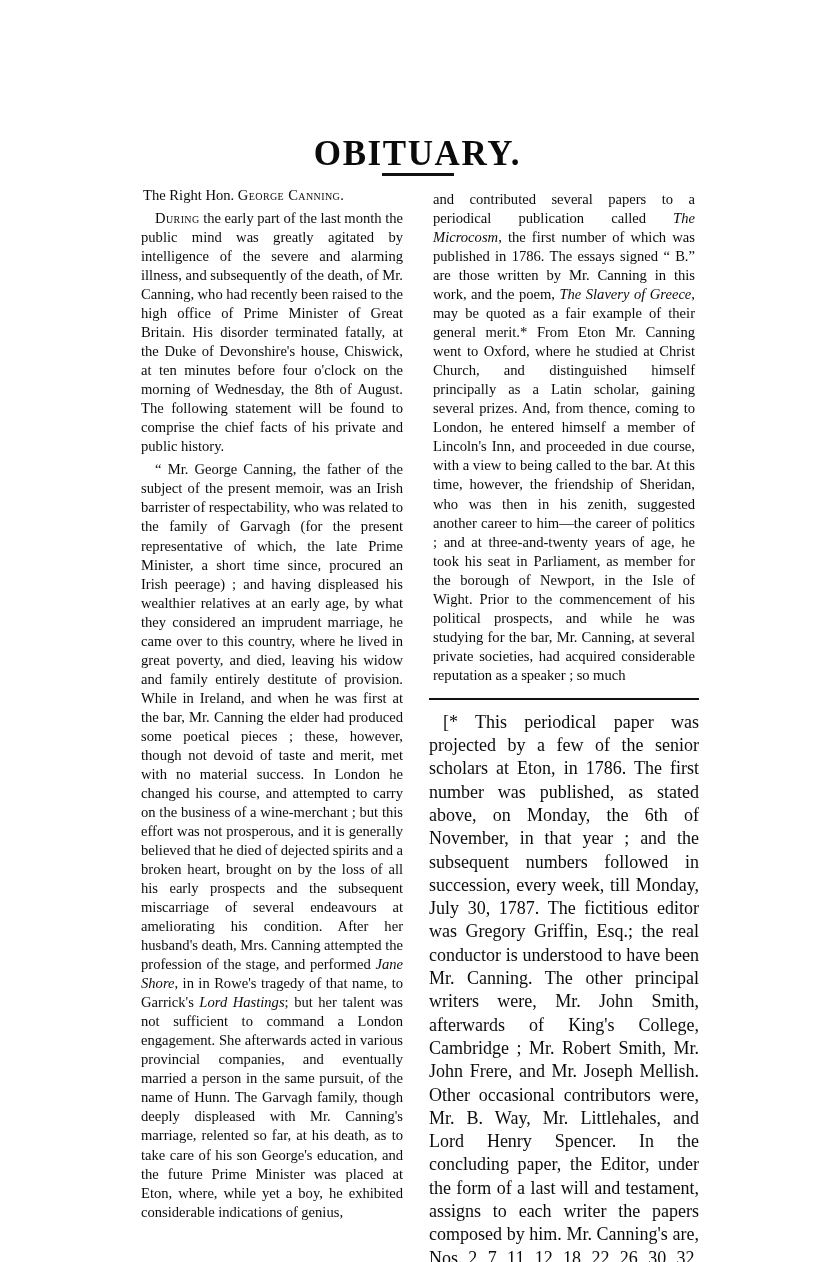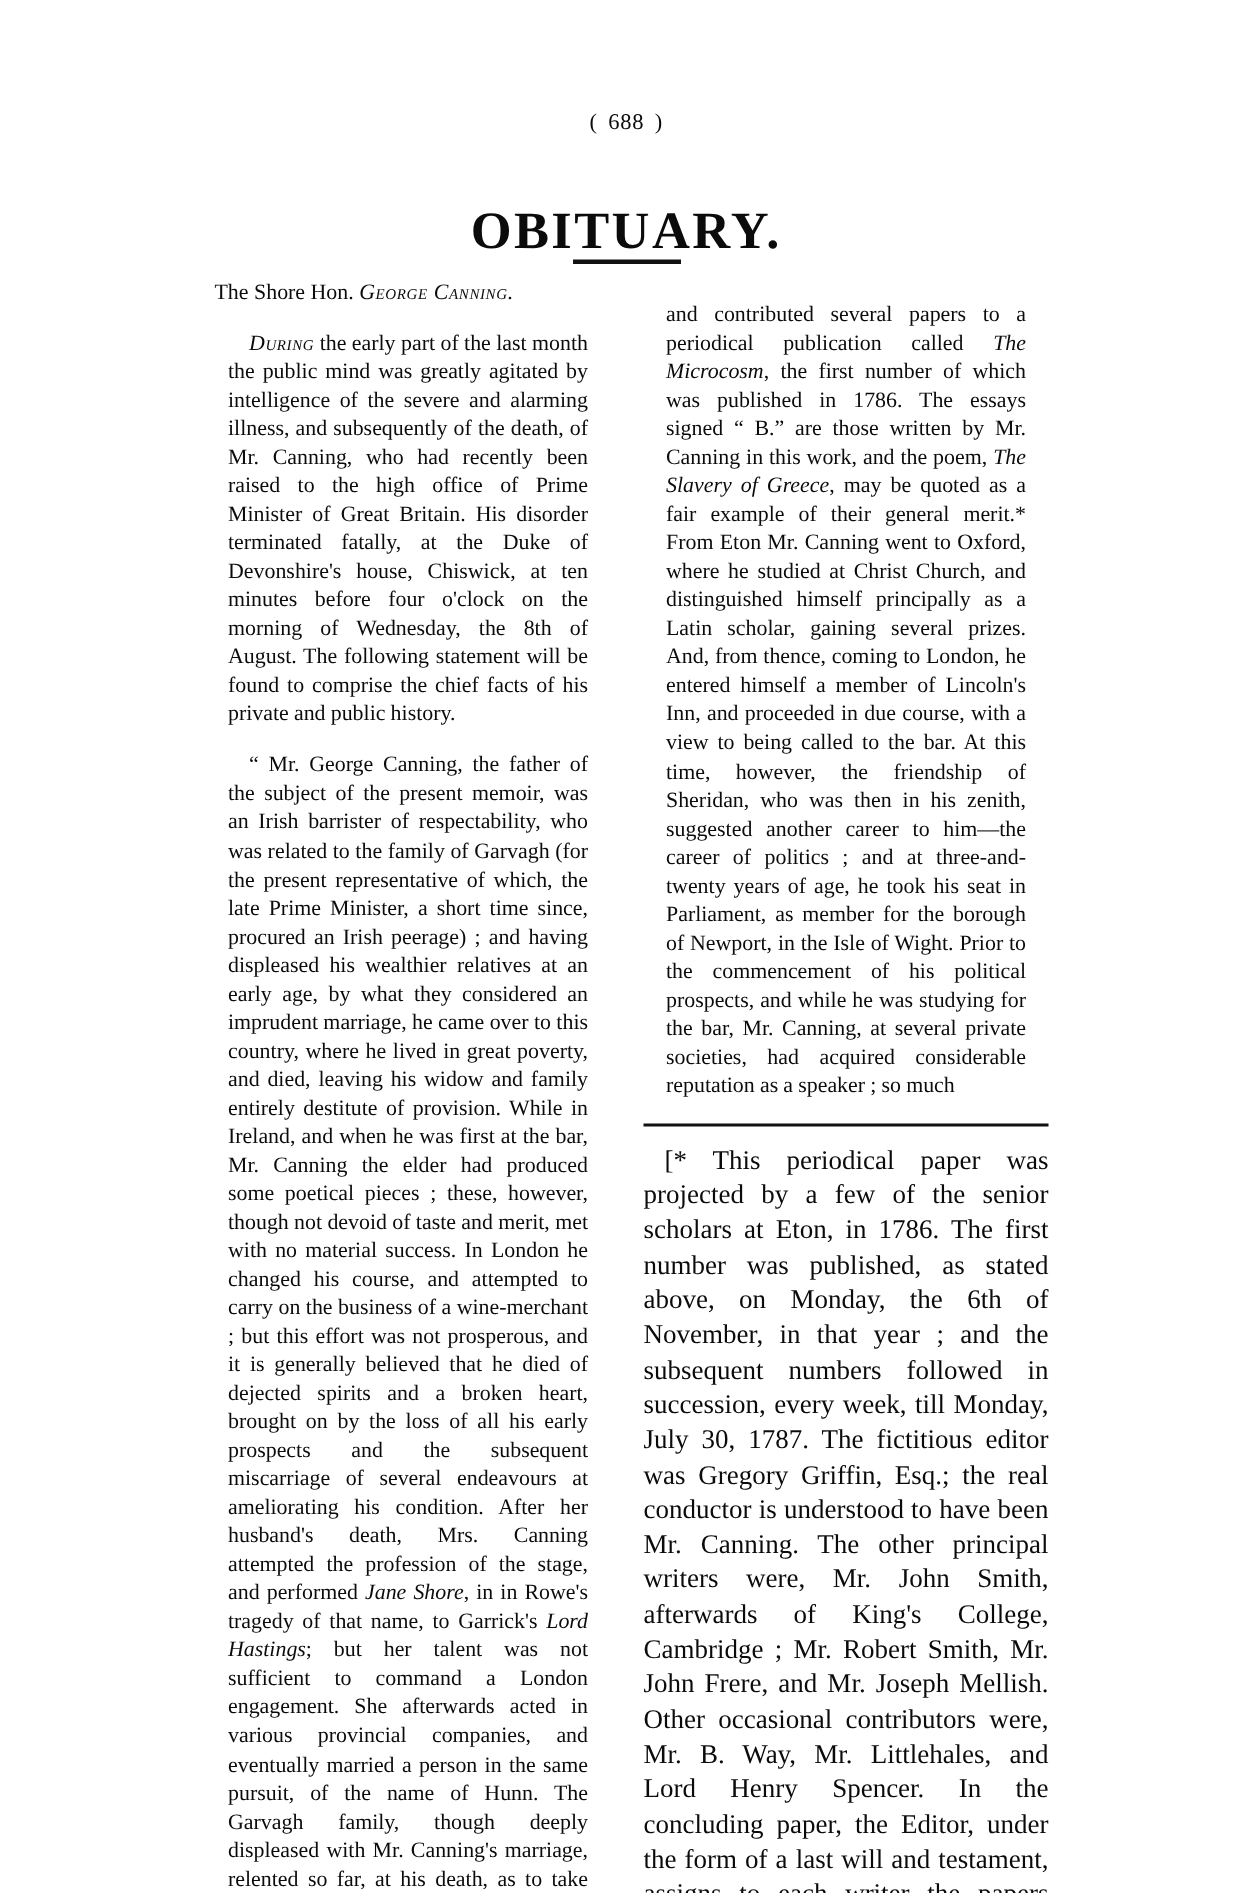--- a/index.html
+++ b/index.html
@@ -66,35 +66,34 @@
 
   
   .subhead {
     font-size: 14.6px;
     margin: 0 0 3px 0;
     padding-left: 6px;
     line-height: 1.30;
     white-space: nowrap;
   }
   p.body {
-    margin: 15px;
+    margin: 4px;
     font-size: 14.6px;
     line-height: 1.305;
     text-align: justify;
     text-justify: inter-word;
     text-indent: 14px;
     word-spacing: -0.2px;
     hyphens: none;
   }
   p.body.cont { text-indent: 0; }
 
   .sc {
     font-variant: small-caps;
     letter-spacing: 0.4px;
-    font-style: italic;
   }
   .it { font-style: italic; }
 
   
   .footnote-rule {
     width: 100%;
     height: 2px;
     background: #111;
     margin: 13px 0 11px 0;
   }
@@ -106,32 +105,29 @@
     text-justify: inter-word;
     text-indent: 14px;
     word-spacing: -0.2px;
   }
 </style>
 </head>
 <body>
 
 <div class="page">
 
-  <div class="folio">
-    <span class="paren">(</span><span>688</span><span class="paren">)</span>
-  </div>
 
   <div class="doc-title">OBITUARY.</div>
   <div class="title-rule"></div>
 
   <div class="columns">
 
     <div class="col">
 
-      <div class="subhead"><span>The Shore Hon. </span><span class="sc">George Canning.</span></div>
+      <div class="subhead"><span>The Right Hon. </span><span class="sc">George Canning.</span></div>
 
       <p class="body"><span class="sc">During</span><span> the early part of the last month the public mind was greatly agitated by intelligence of the severe and alarming illness, and subsequently of the death, of Mr. Canning, who had recently been raised to the high office of Prime Minister of Great Britain. His disorder terminated fatally, at the Duke of Devonshire's house, Chiswick, at ten minutes before four o'clock on the morning of Wednesday, the 8th of August. The following statement will be found to comprise the chief facts of his private and public history.</span></p>
 
       <p class="body"><span>“ Mr. George Canning, the father of the subject of the present memoir, was an Irish barrister of respectability, who was related to the family of Garvagh (for the present representative of which, the late Prime Minister, a short time since, procured an Irish peerage) ; and having displeased his wealthier relatives at an early age, by what they considered an imprudent marriage, he came over to this country, where he lived in great poverty, and died, leaving his widow and family entirely destitute of provision. While in Ireland, and when he was first at the bar, Mr. Canning the elder had produced some poetical pieces ; these, however, though not devoid of taste and merit, met with no material success. In London he changed his course, and attempted to carry on the business of a wine-merchant ; but this effort was not prosperous, and it is generally believed that he died of dejected spirits and a broken heart, brought on by the loss of all his early prospects and the subsequent miscarriage of several endeavours at ameliorating his condition. After her husband's death, Mrs. Canning attempted the profession of the stage, and performed </span><span class="it">Jane Shore</span><span>, in in Rowe's tragedy of that name, to Garrick's </span><span class="it">Lord Hastings</span><span>; but her talent was not sufficient to command a London engagement. She afterwards acted in various provincial companies, and eventually married a person in the same pursuit, of the name of Hunn. The Garvagh family, though deeply displeased with Mr. Canning's marriage, relented so far, at his death, as to take care of his son George's education, and the future Prime Minister was placed at Eton, where, while yet a boy, he exhibited considerable indications of genius,</span></p>
 
     </div>
 
     <div class="col">
 
       <p class="body cont"><span>and contributed several papers to a periodical publication called </span><span class="it">The Microcosm</span><span>, the first number of which was published in 1786. The essays signed “ B.” are those written by Mr. Canning in this work, and the poem, </span><span class="it">The Slavery of Greece</span><span>, may be quoted as a fair example of their general merit.* From Eton Mr. Canning went to Oxford, where he studied at Christ Church, and distinguished himself principally as a Latin scholar, gaining several prizes. And, from thence, coming to London, he entered himself a member of Lincoln's Inn, and proceeded in due course, with a view to being called to the bar. At this time, however, the friendship of Sheridan, who was then in his zenith, suggested another career to him—the career of politics ; and at three-and-twenty years of age, he took his seat in Parliament, as member for the borough of Newport, in the Isle of Wight. Prior to the commencement of his political prospects, and while he was studying for the bar, Mr. Canning, at several private societies, had acquired considerable reputation as a speaker ; so much</span></p>

